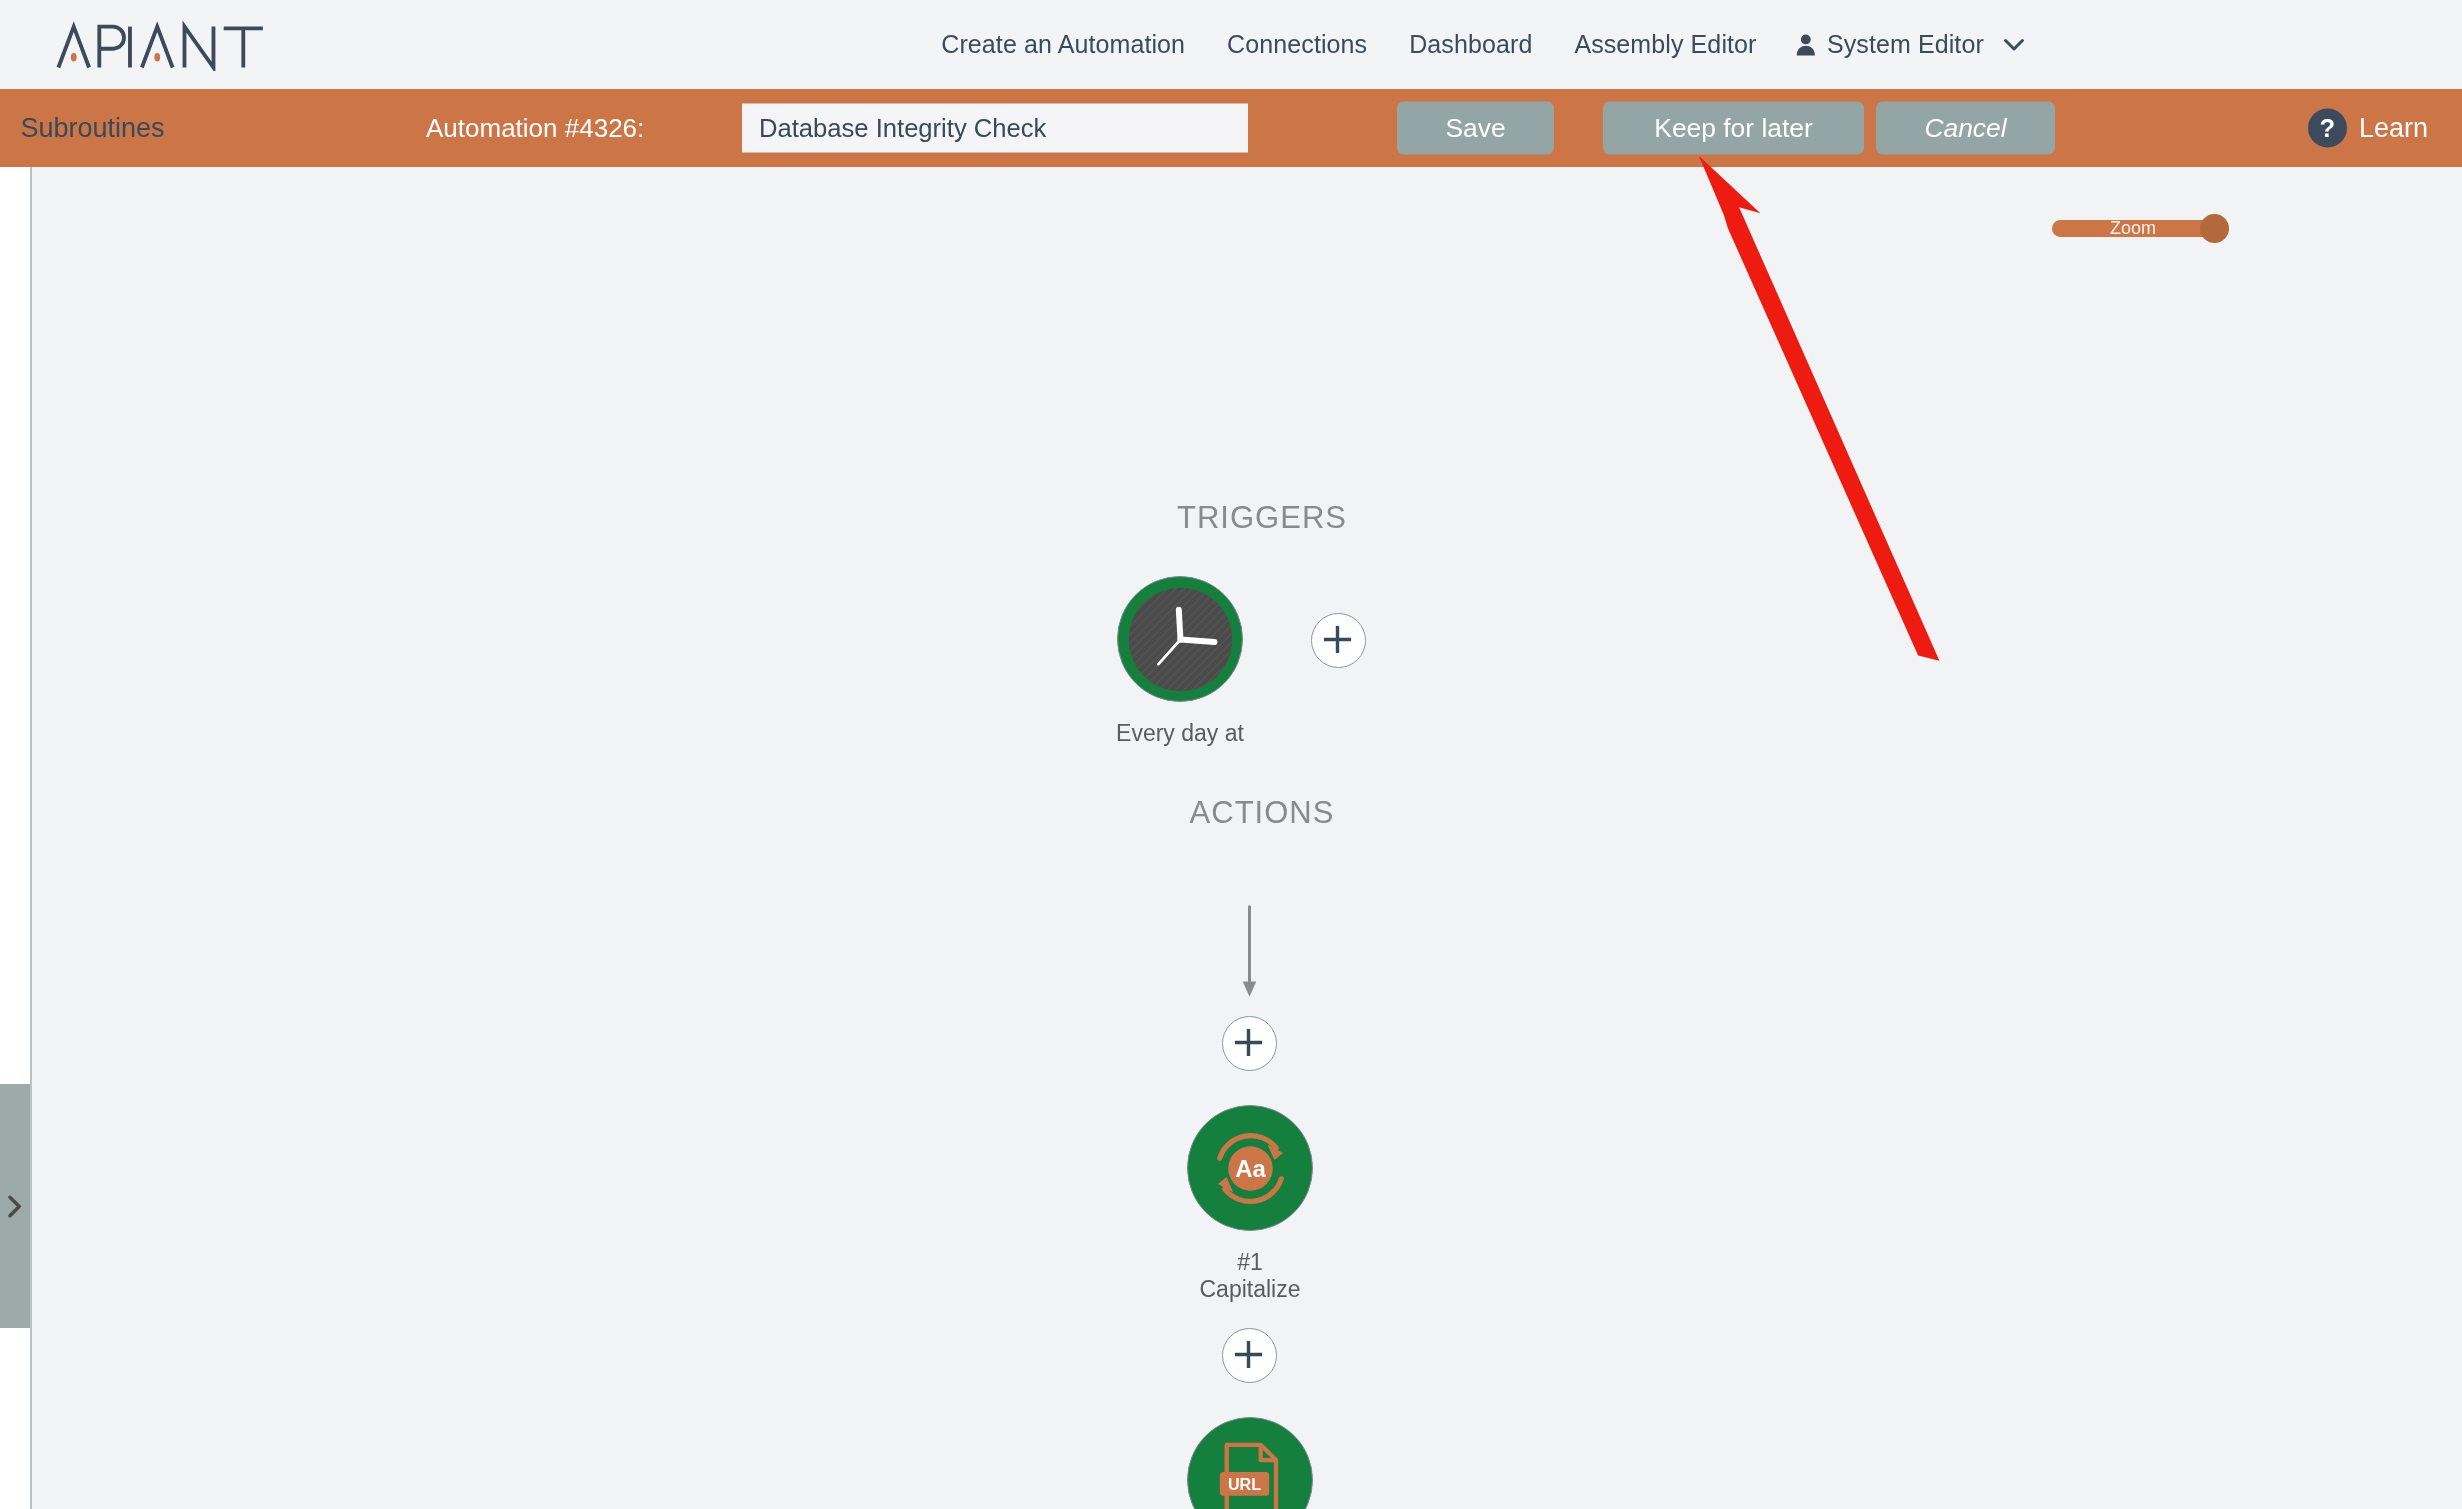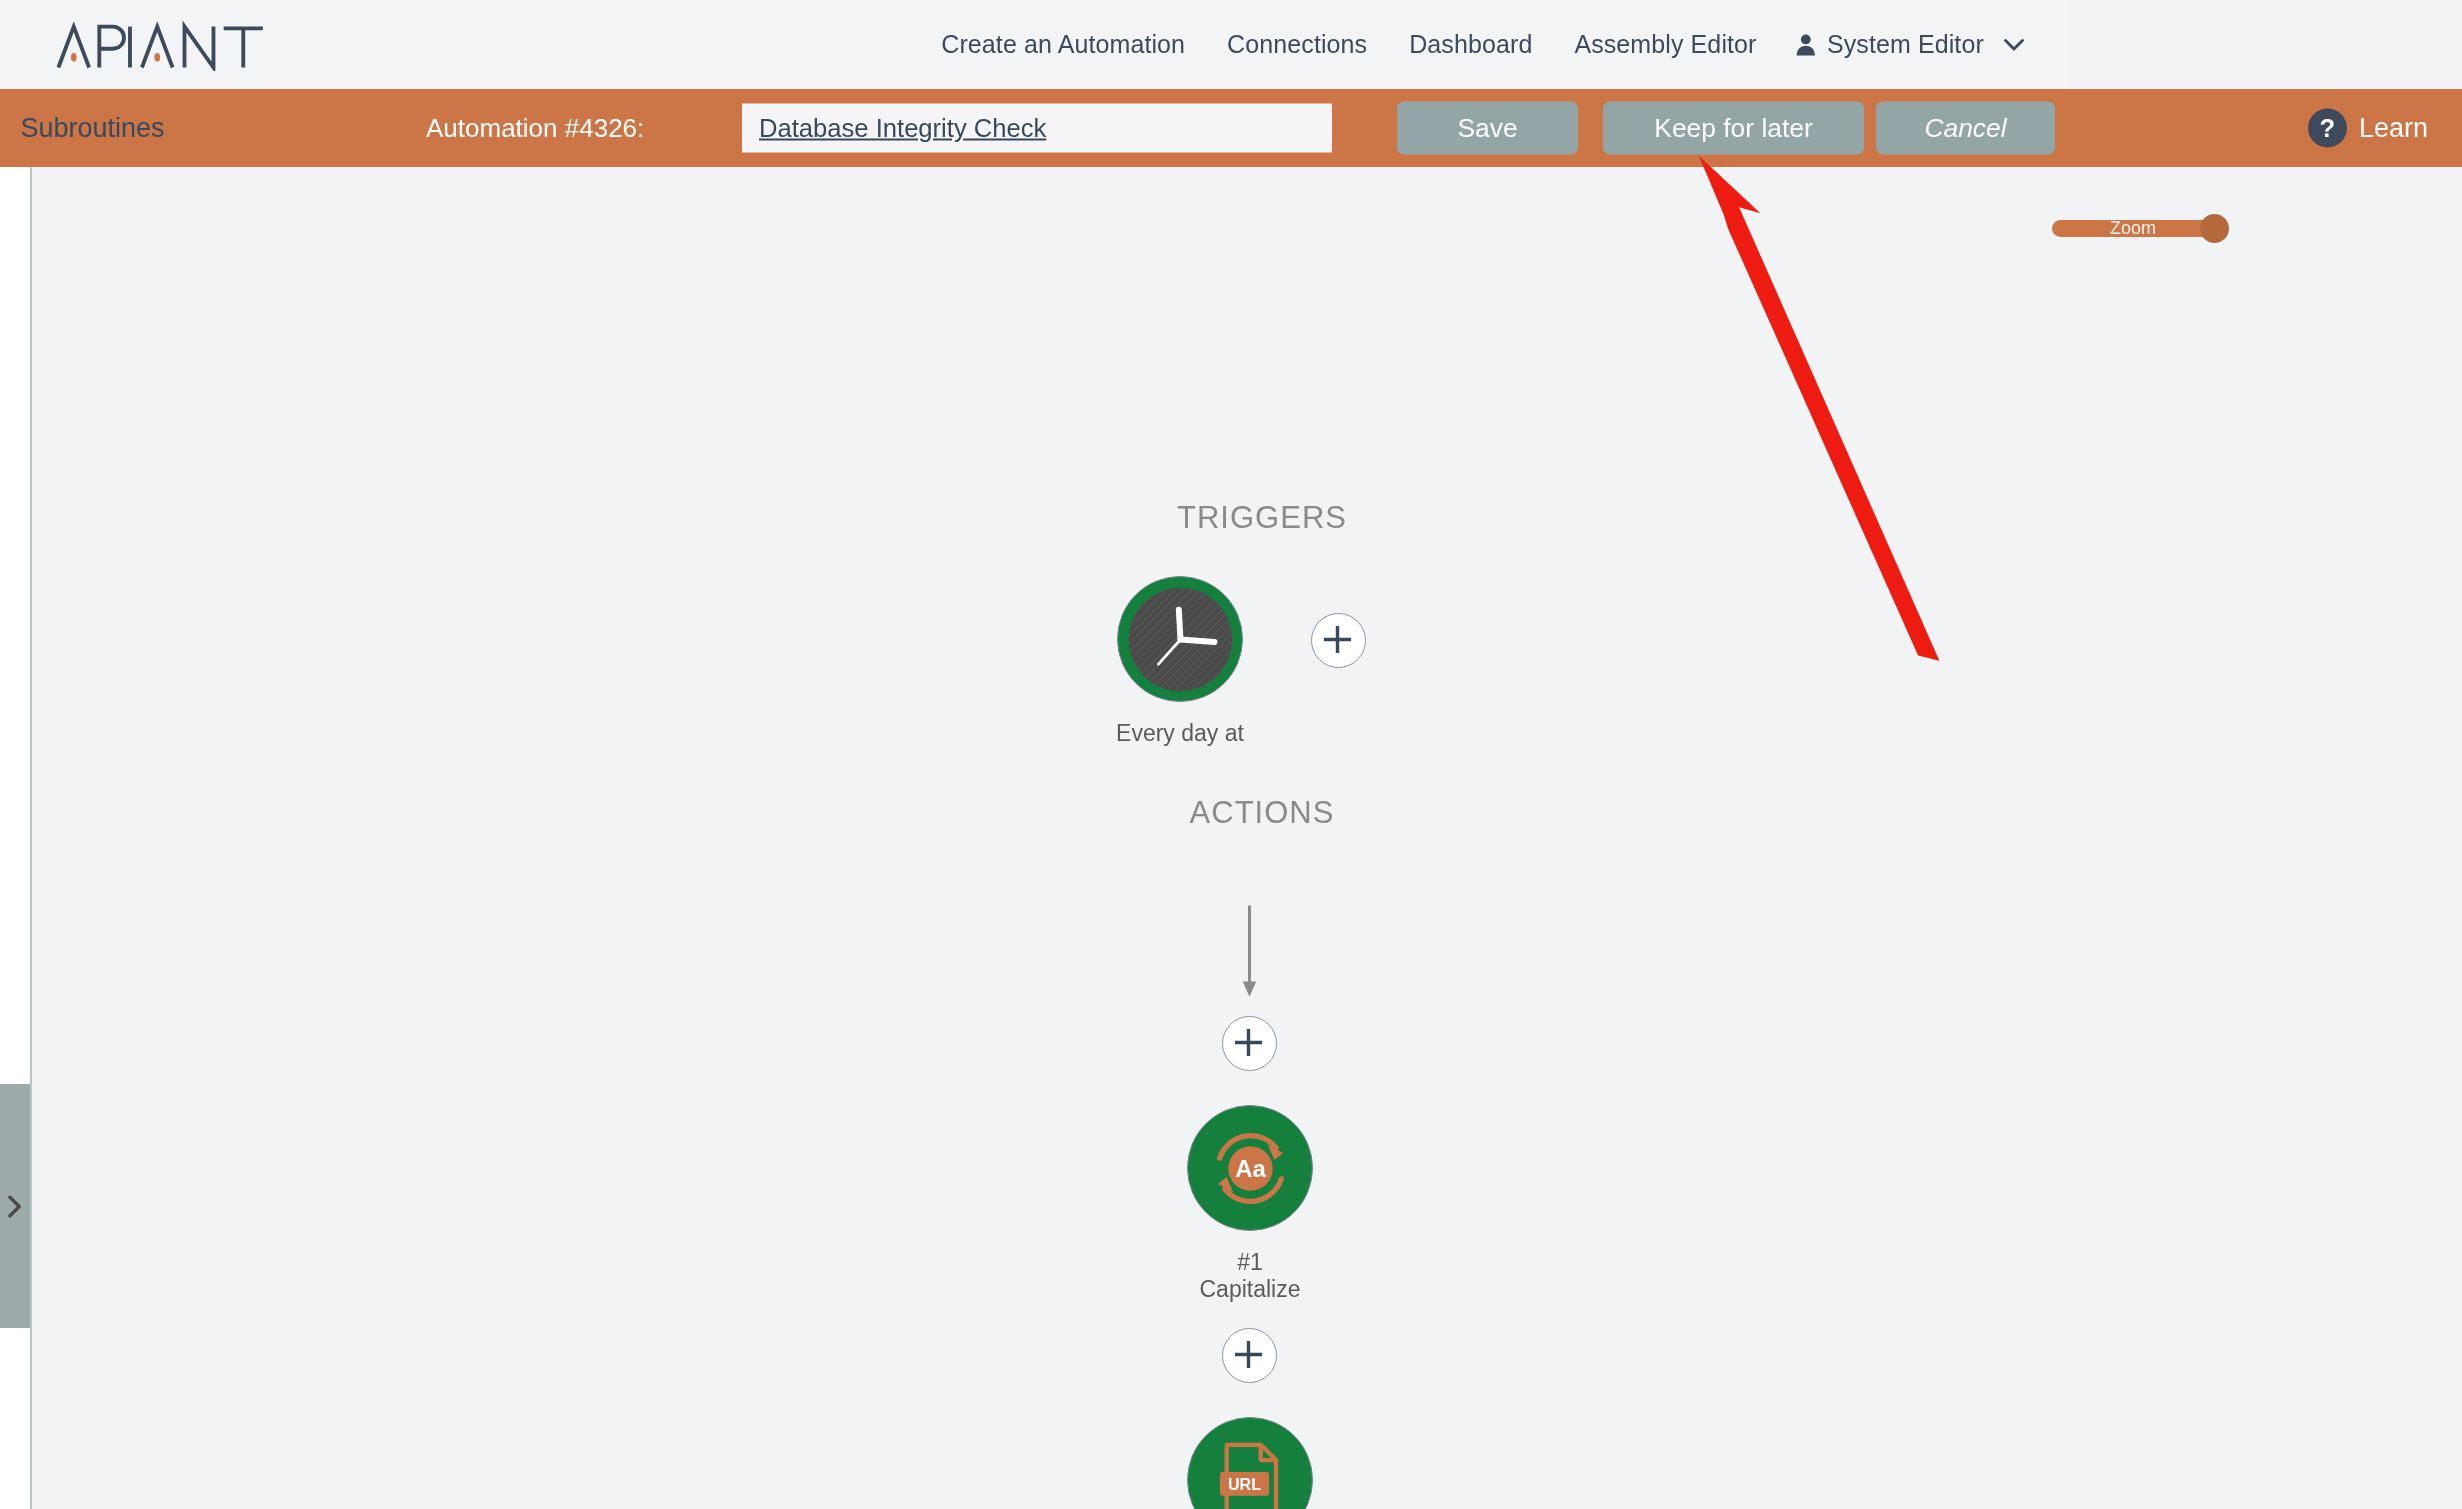--- a/index.html
+++ b/index.html
@@ -46,35 +46,34 @@
   .subroutines {
     position: absolute; left: 20.5px; top: 50%; transform: translateY(-50%);
     font-size: 27px; color: #37495b; cursor: pointer; white-space: nowrap;
   }
   .automation-label {
     position: absolute; left: 426px; top: 50%; transform: translateY(-50%);
     font-size: 26px; color: #ffffff; white-space: nowrap;
   }
   .name-input {
     position: absolute; left: 742px; top: 50%; transform: translateY(-50%);
-    width: 590px; height: 49px;
+    width: 506px; height: 49px;
     background: #f5f5f7; border: none; outline: none;
     font-family: "Liberation Sans", sans-serif;
     font-size: 25.6px; color: #37495b;
     padding: 0 17px;
-    text-decoration: underline;
   }
   .obtn {
     position: absolute; top: 50%; transform: translateY(-50%);
     height: 53px; border: none; border-radius: 6.8px;
     background: #94a5a5; color: #ffffff;
     font-family: "Liberation Sans", sans-serif; font-size: 26.4px;
     cursor: pointer; white-space: nowrap;
   }
-  .btn-save        { left: 1397px; width: 181px; }
+  .btn-save        { left: 1397px; width: 157px; }
   .btn-keep        { left: 1603px; width: 261px; }
   .btn-cancel      { left: 1876px; width: 179px; font-style: italic; }
 
   .learn {
     position: absolute; right: 34px; top: 50%; transform: translateY(-50%);
     display: flex; align-items: center; gap: 12px; cursor: pointer;
   }
   .qmark {
     width: 39px; height: 39px; border-radius: 50%;
     background: #3c4a5c; color: #ffffff;

